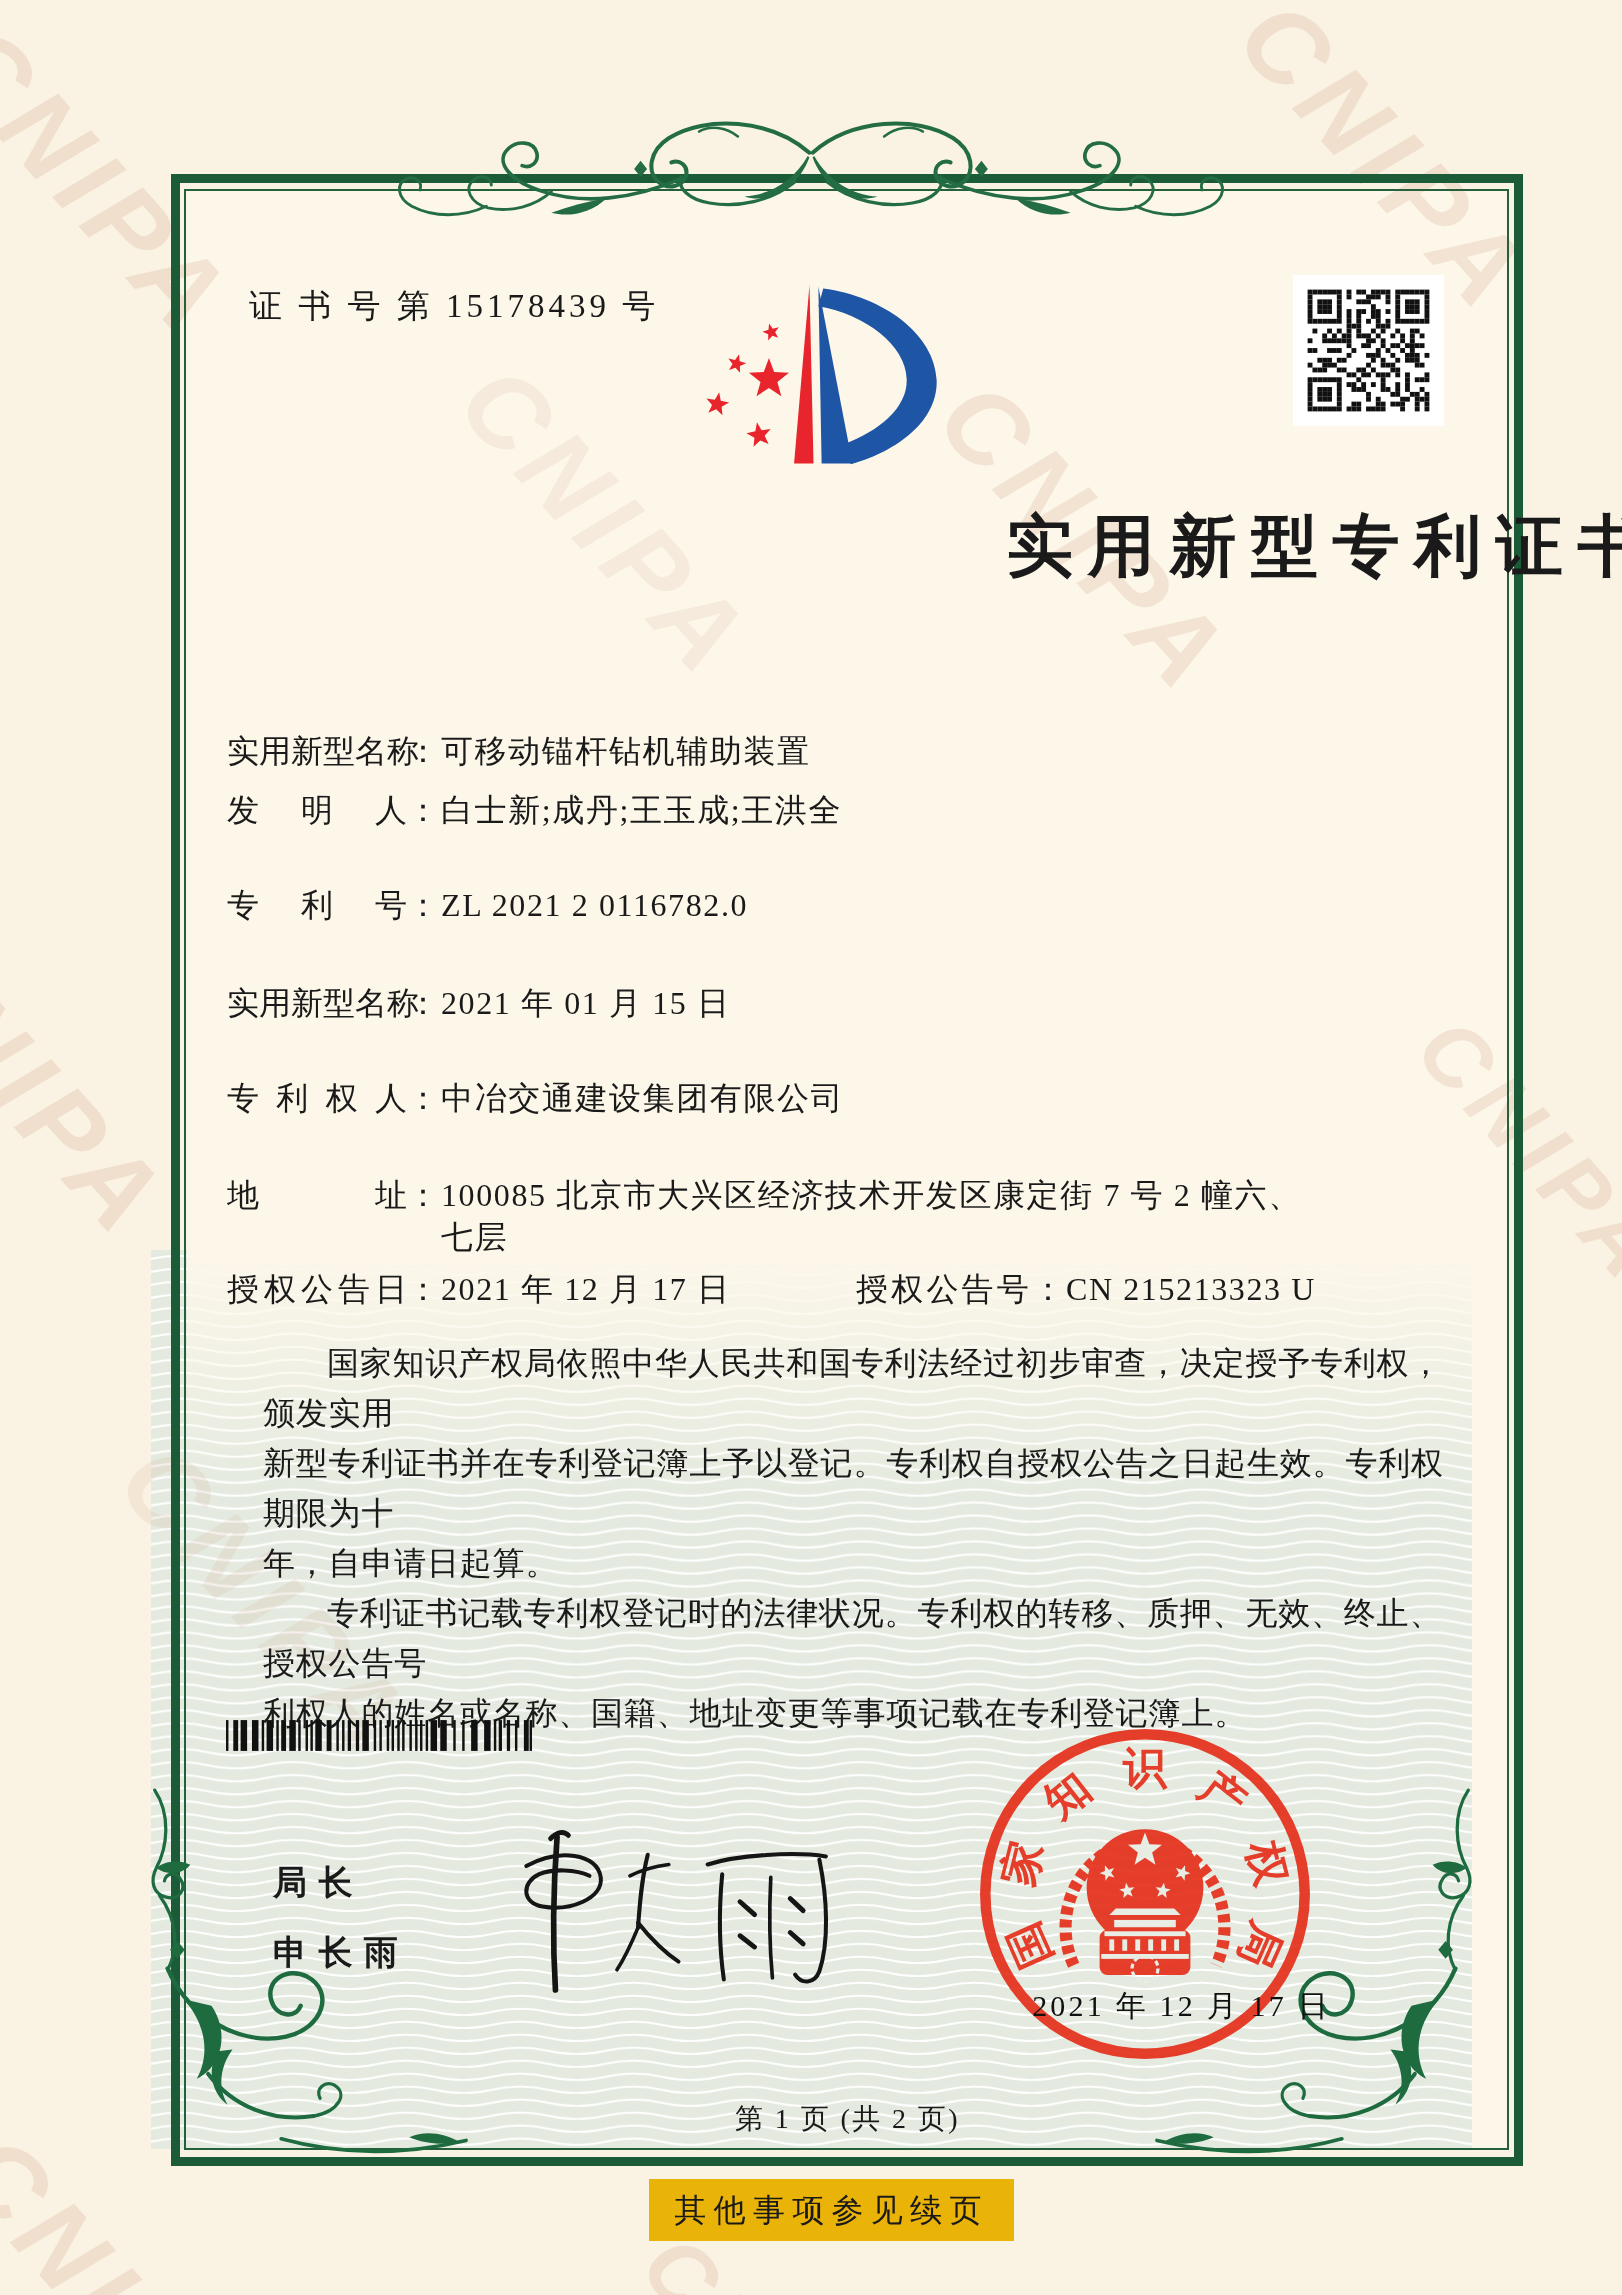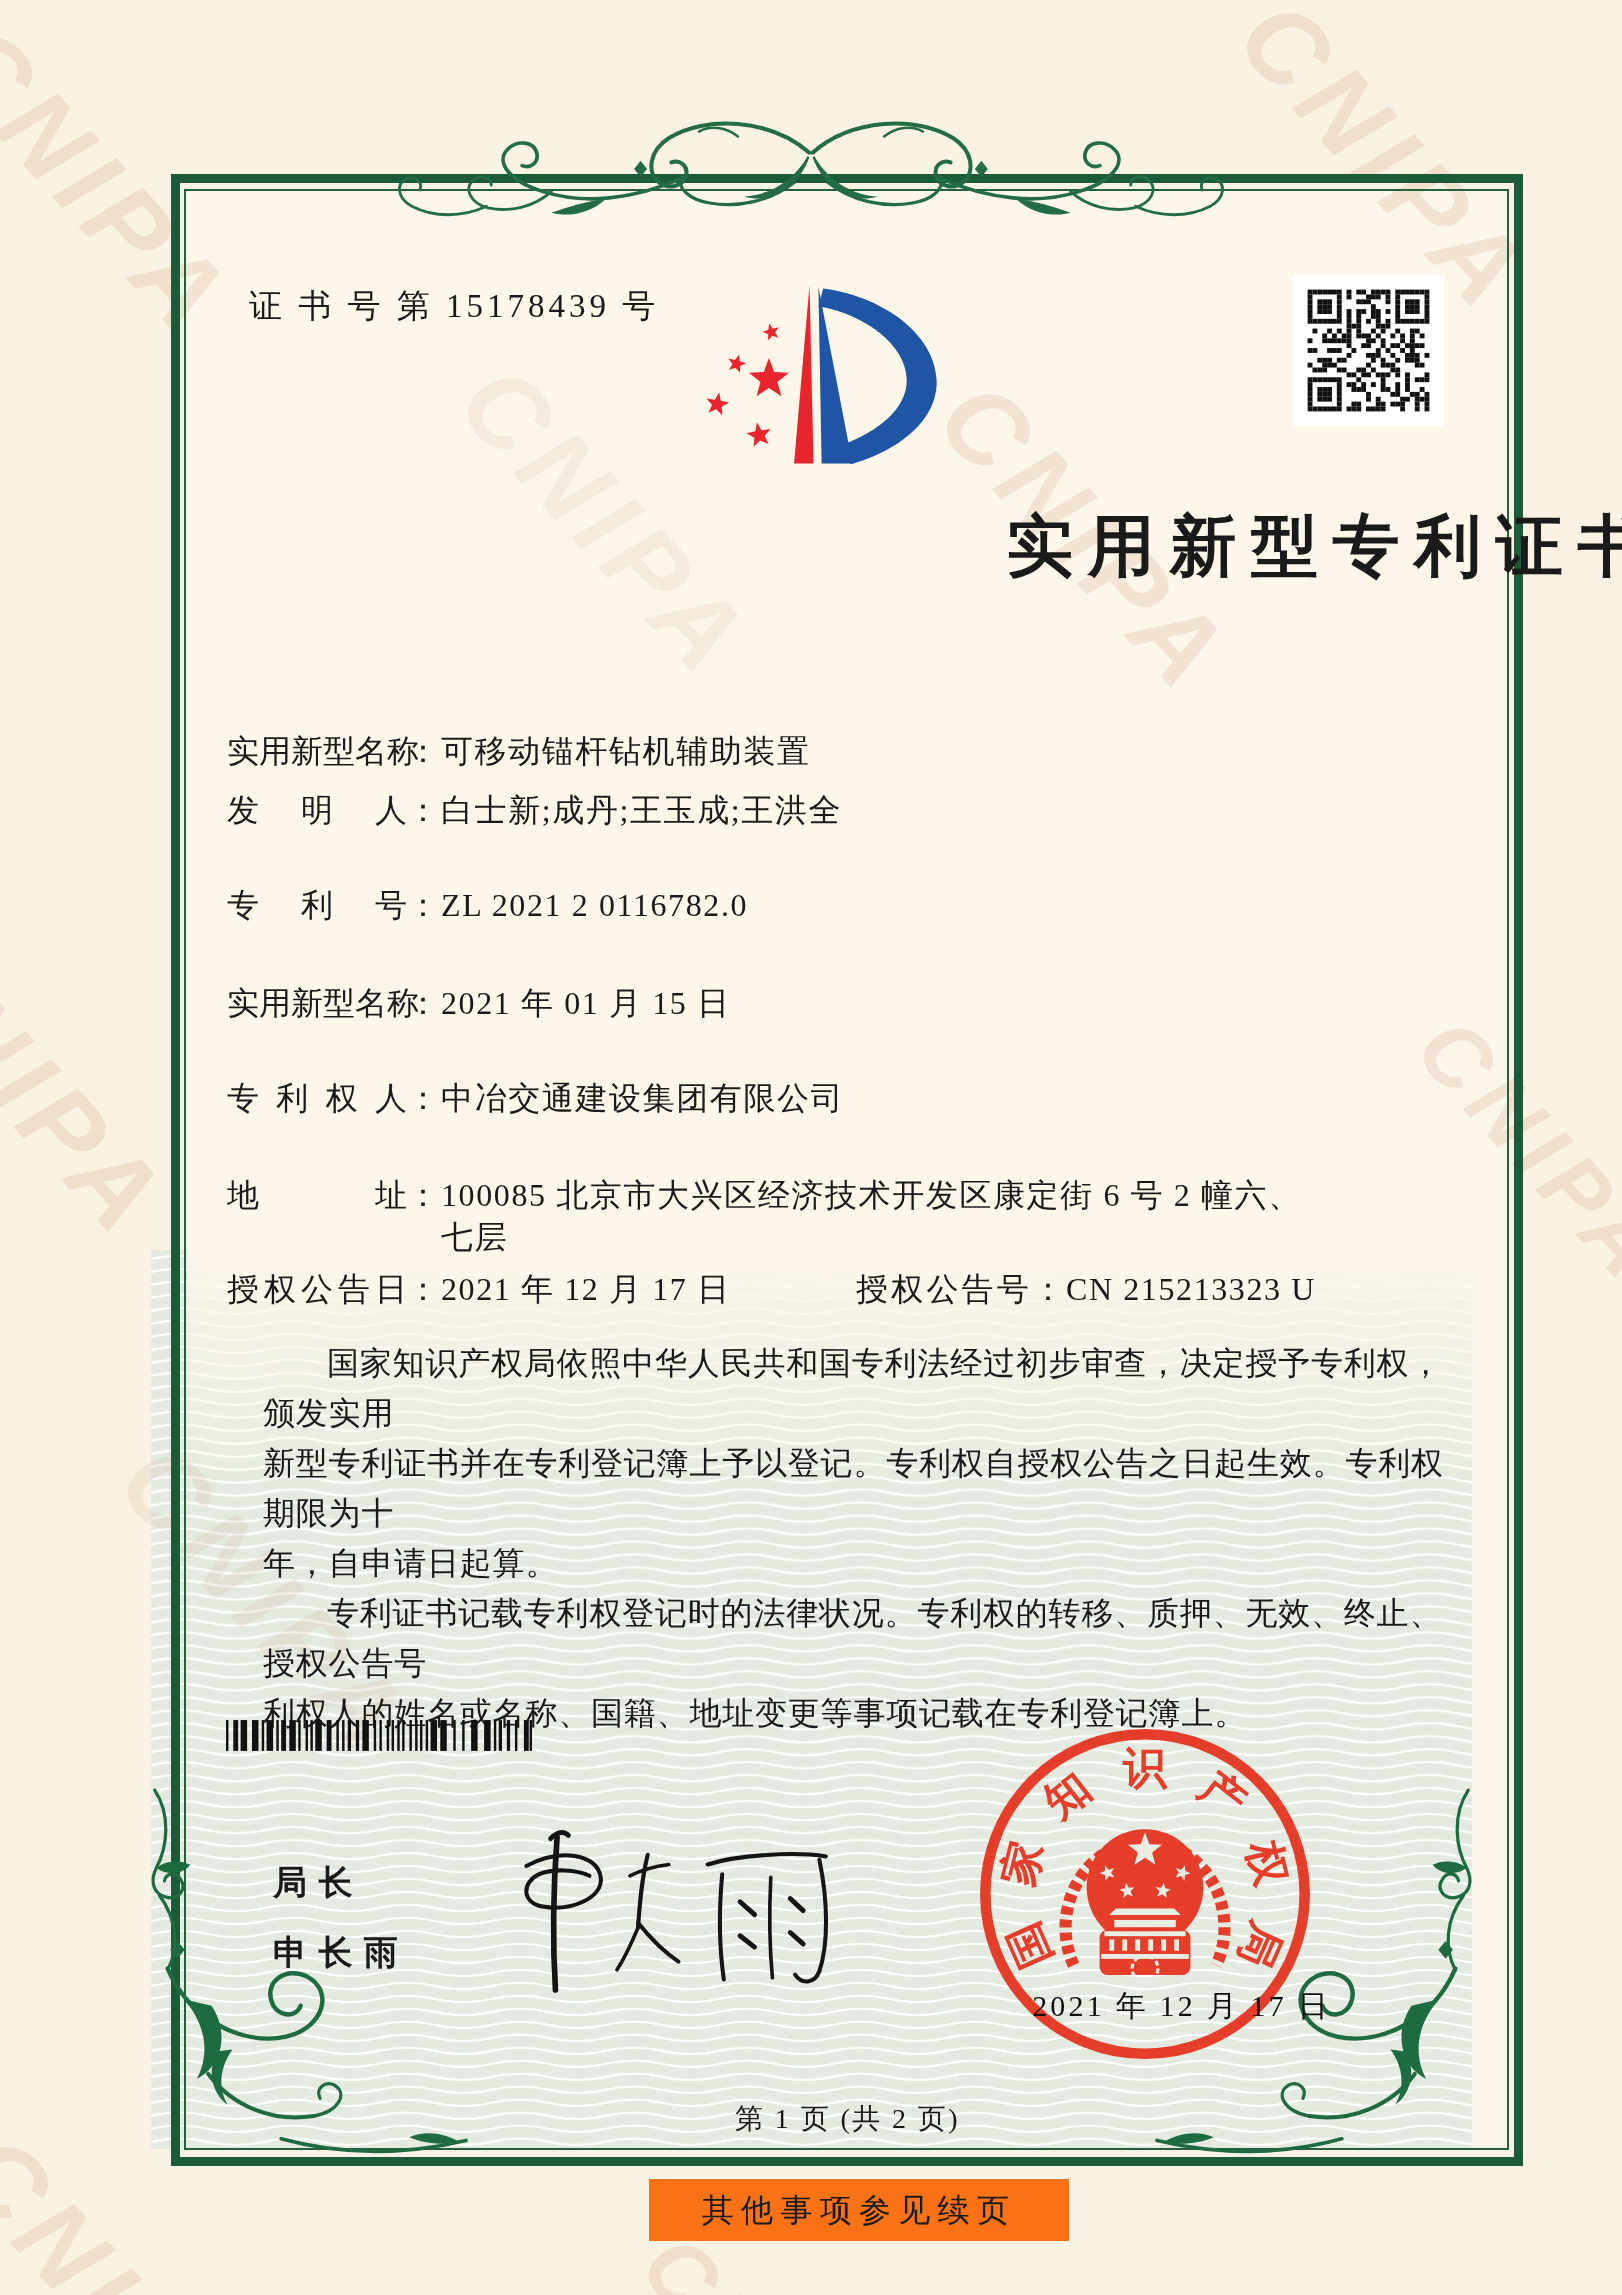--- a/index.html
+++ b/index.html
@@ -41,21 +41,21 @@
   
   .role{left:237px;top:1860px;font-family:"Liberation Sans","DejaVu Sans",sans-serif;
         font-weight:600;font-size:34px;letter-spacing:11.4px;}
   .signer{left:237px;top:1930px;font-family:"Liberation Sans","DejaVu Sans",sans-serif;
         font-weight:600;font-size:34px;letter-spacing:11.4px;}
   
   .sealdate{left:983px;top:1986px;width:325px;text-align:center;font-size:30px;
             letter-spacing:3.2px;color:#101010;z-index:6;}
   
   .pageind{left:0;top:2100px;width:1623px;text-align:center;font-size:28px;letter-spacing:2.4px;}
-  .contnote{left:613px;top:2179px;width:420px;height:62px;background:#f97316;
+  .contnote{left:613px;top:2179px;width:365px;height:62px;background:#eab308;
             text-align:center;font-size:32px;letter-spacing:7.3px;line-height:62px;}
   svg{position:absolute;display:block;}
   .ringch{font:700 54px "Liberation Serif","DejaVu Serif",serif;fill:#e5321e;}
 </style>
 </head>
 <body>
 
 <div class="abs inner-bg"></div>
 
 <svg class="waves" width="1321" height="899" viewBox="0 0 1628 1108">
@@ -465,21 +465,21 @@
 <div class="frow" style="top:884px">
   <span class="flabel">专利号</span><span class="fcolon">：</span><span class="fvalue">ZL 2021 2 0116782.0</span>
 </div>
 <div class="frow" style="top:982px">
   <span class="flabel">实用新型名称</span><span class="fcolon">：</span><span class="fvalue">2021 年 01 月 15 日</span>
 </div>
 <div class="frow" style="top:1077px">
   <span class="flabel">专利权人</span><span class="fcolon">：</span><span class="fvalue">中冶交通建设集团有限公司</span>
 </div>
 <div class="frow" style="top:1174px">
-  <span class="flabel">地址</span><span class="fcolon">：</span><span class="fvalue">100085 北京市大兴区经济技术开发区康定街 6 号 2 幢六、
+  <span class="flabel">地址</span><span class="fcolon">：</span><span class="fvalue">100085 北京市大兴区经济技术开发区康定街 7 号 2 幢六、
 七层</span>
 </div>
 <div class="frow" style="top:1268px">
   <span class="flabel">授权公告日</span><span class="fcolon">：</span><span class="fvalue">2021 年 12 月 17 日</span>
   <span class="g2">
     <span class="glabel">授权公告号</span><span class="fcolon">：</span><span class="fvalue">CN 215213323 U</span>
   </span>
 </div>
 
 <div class="abs paras">

